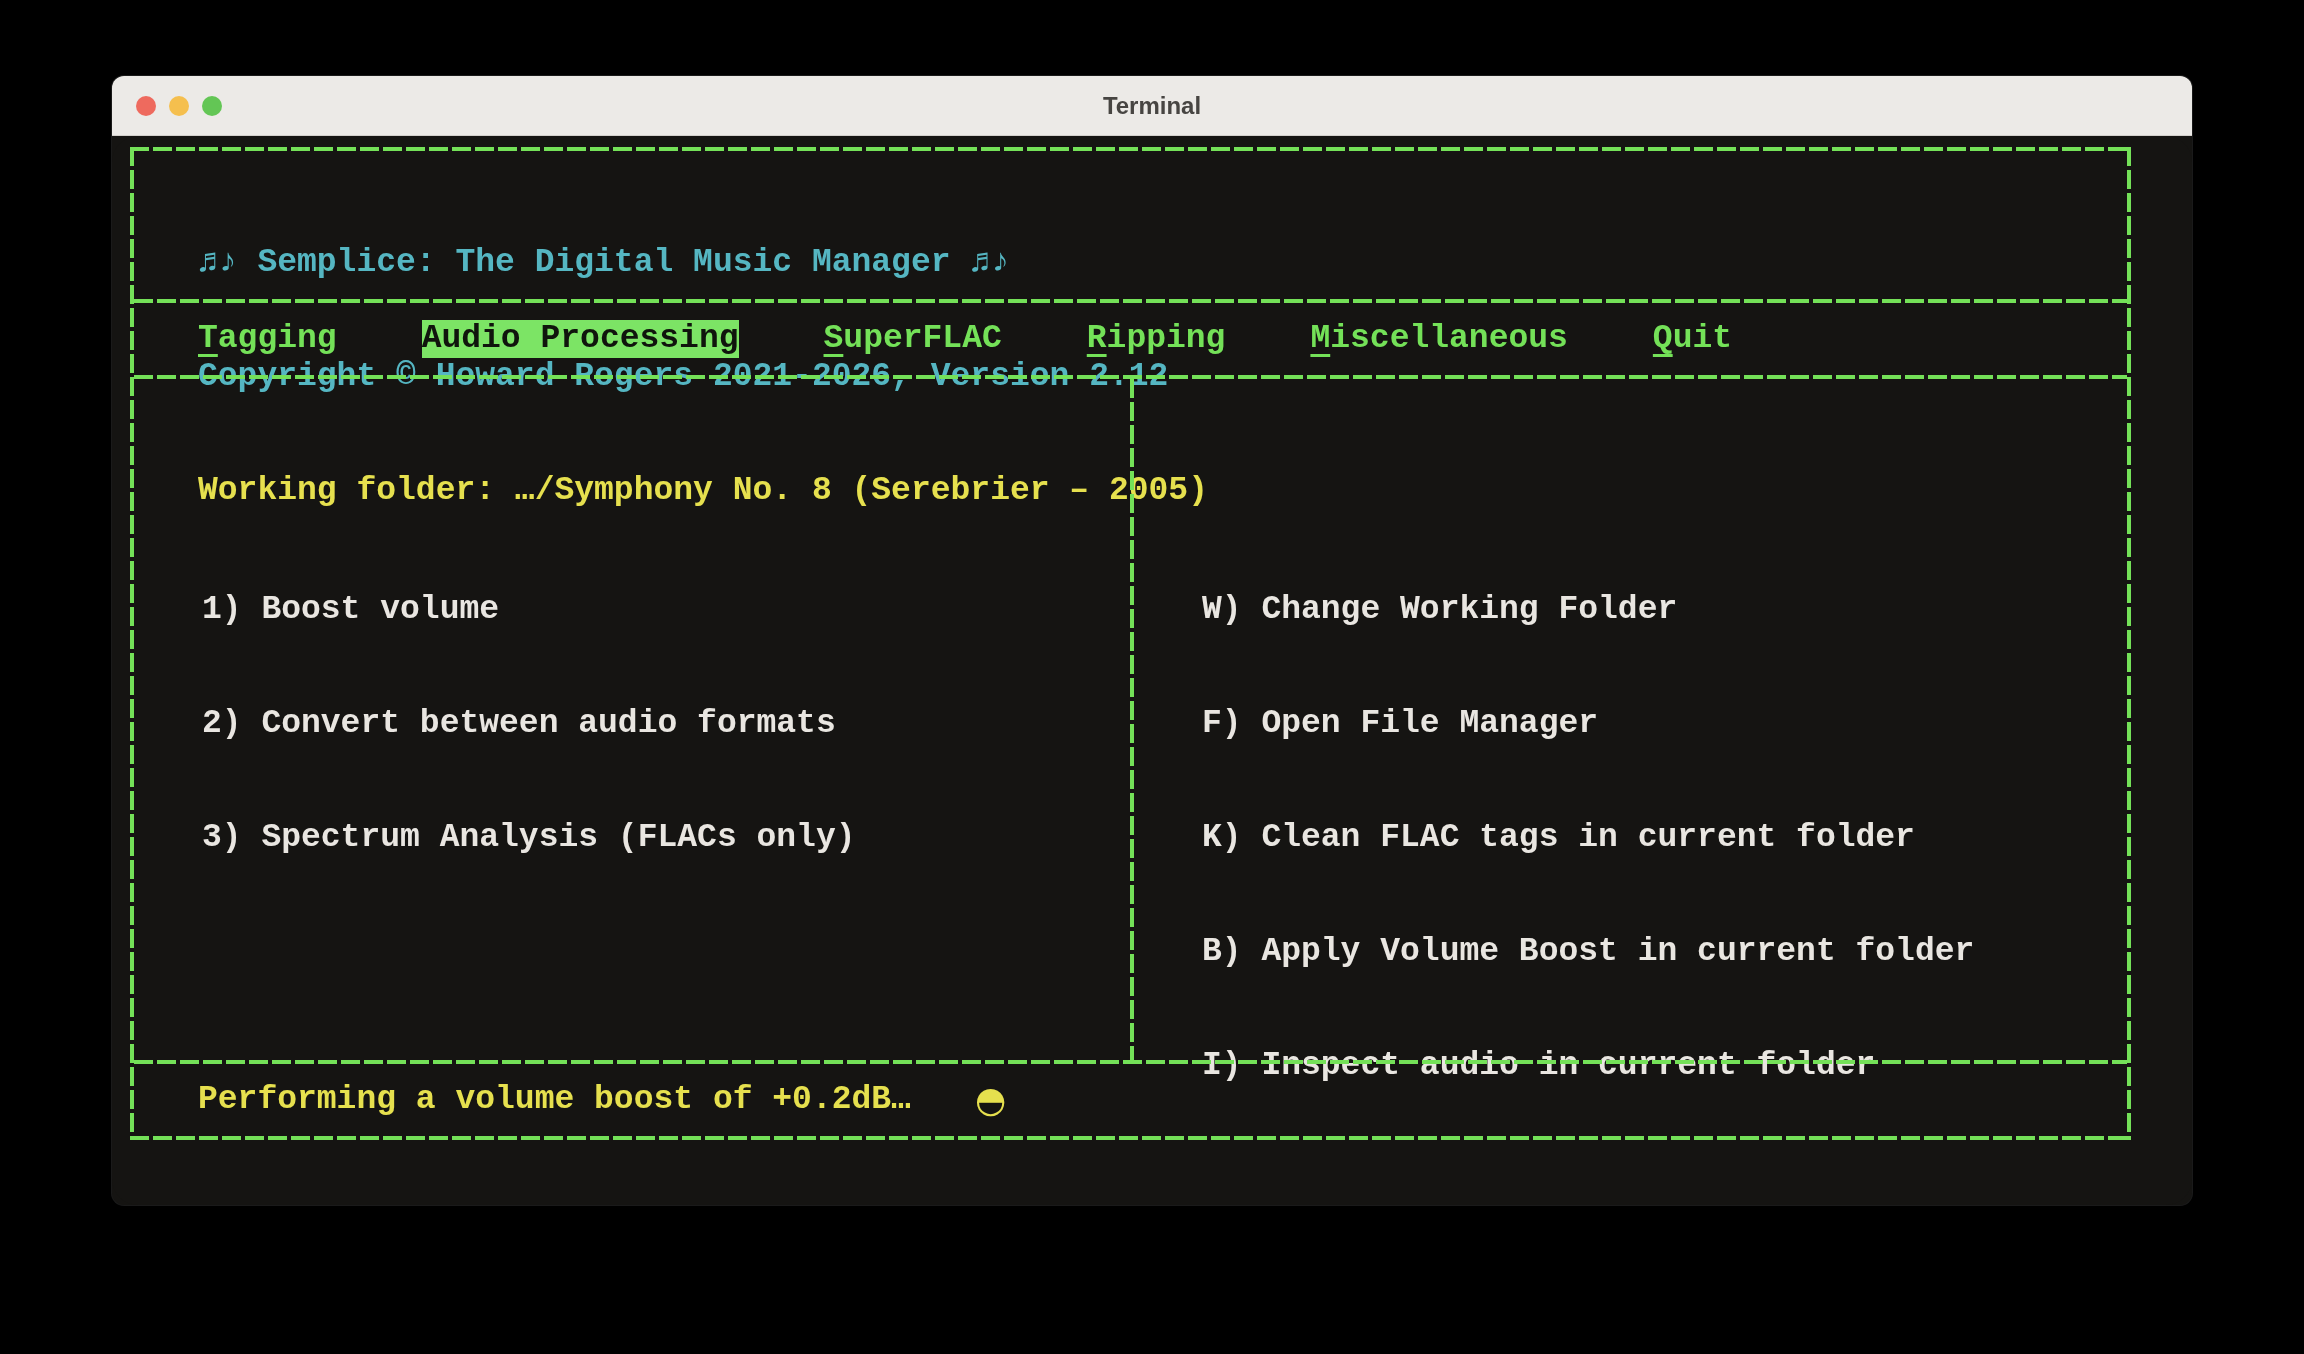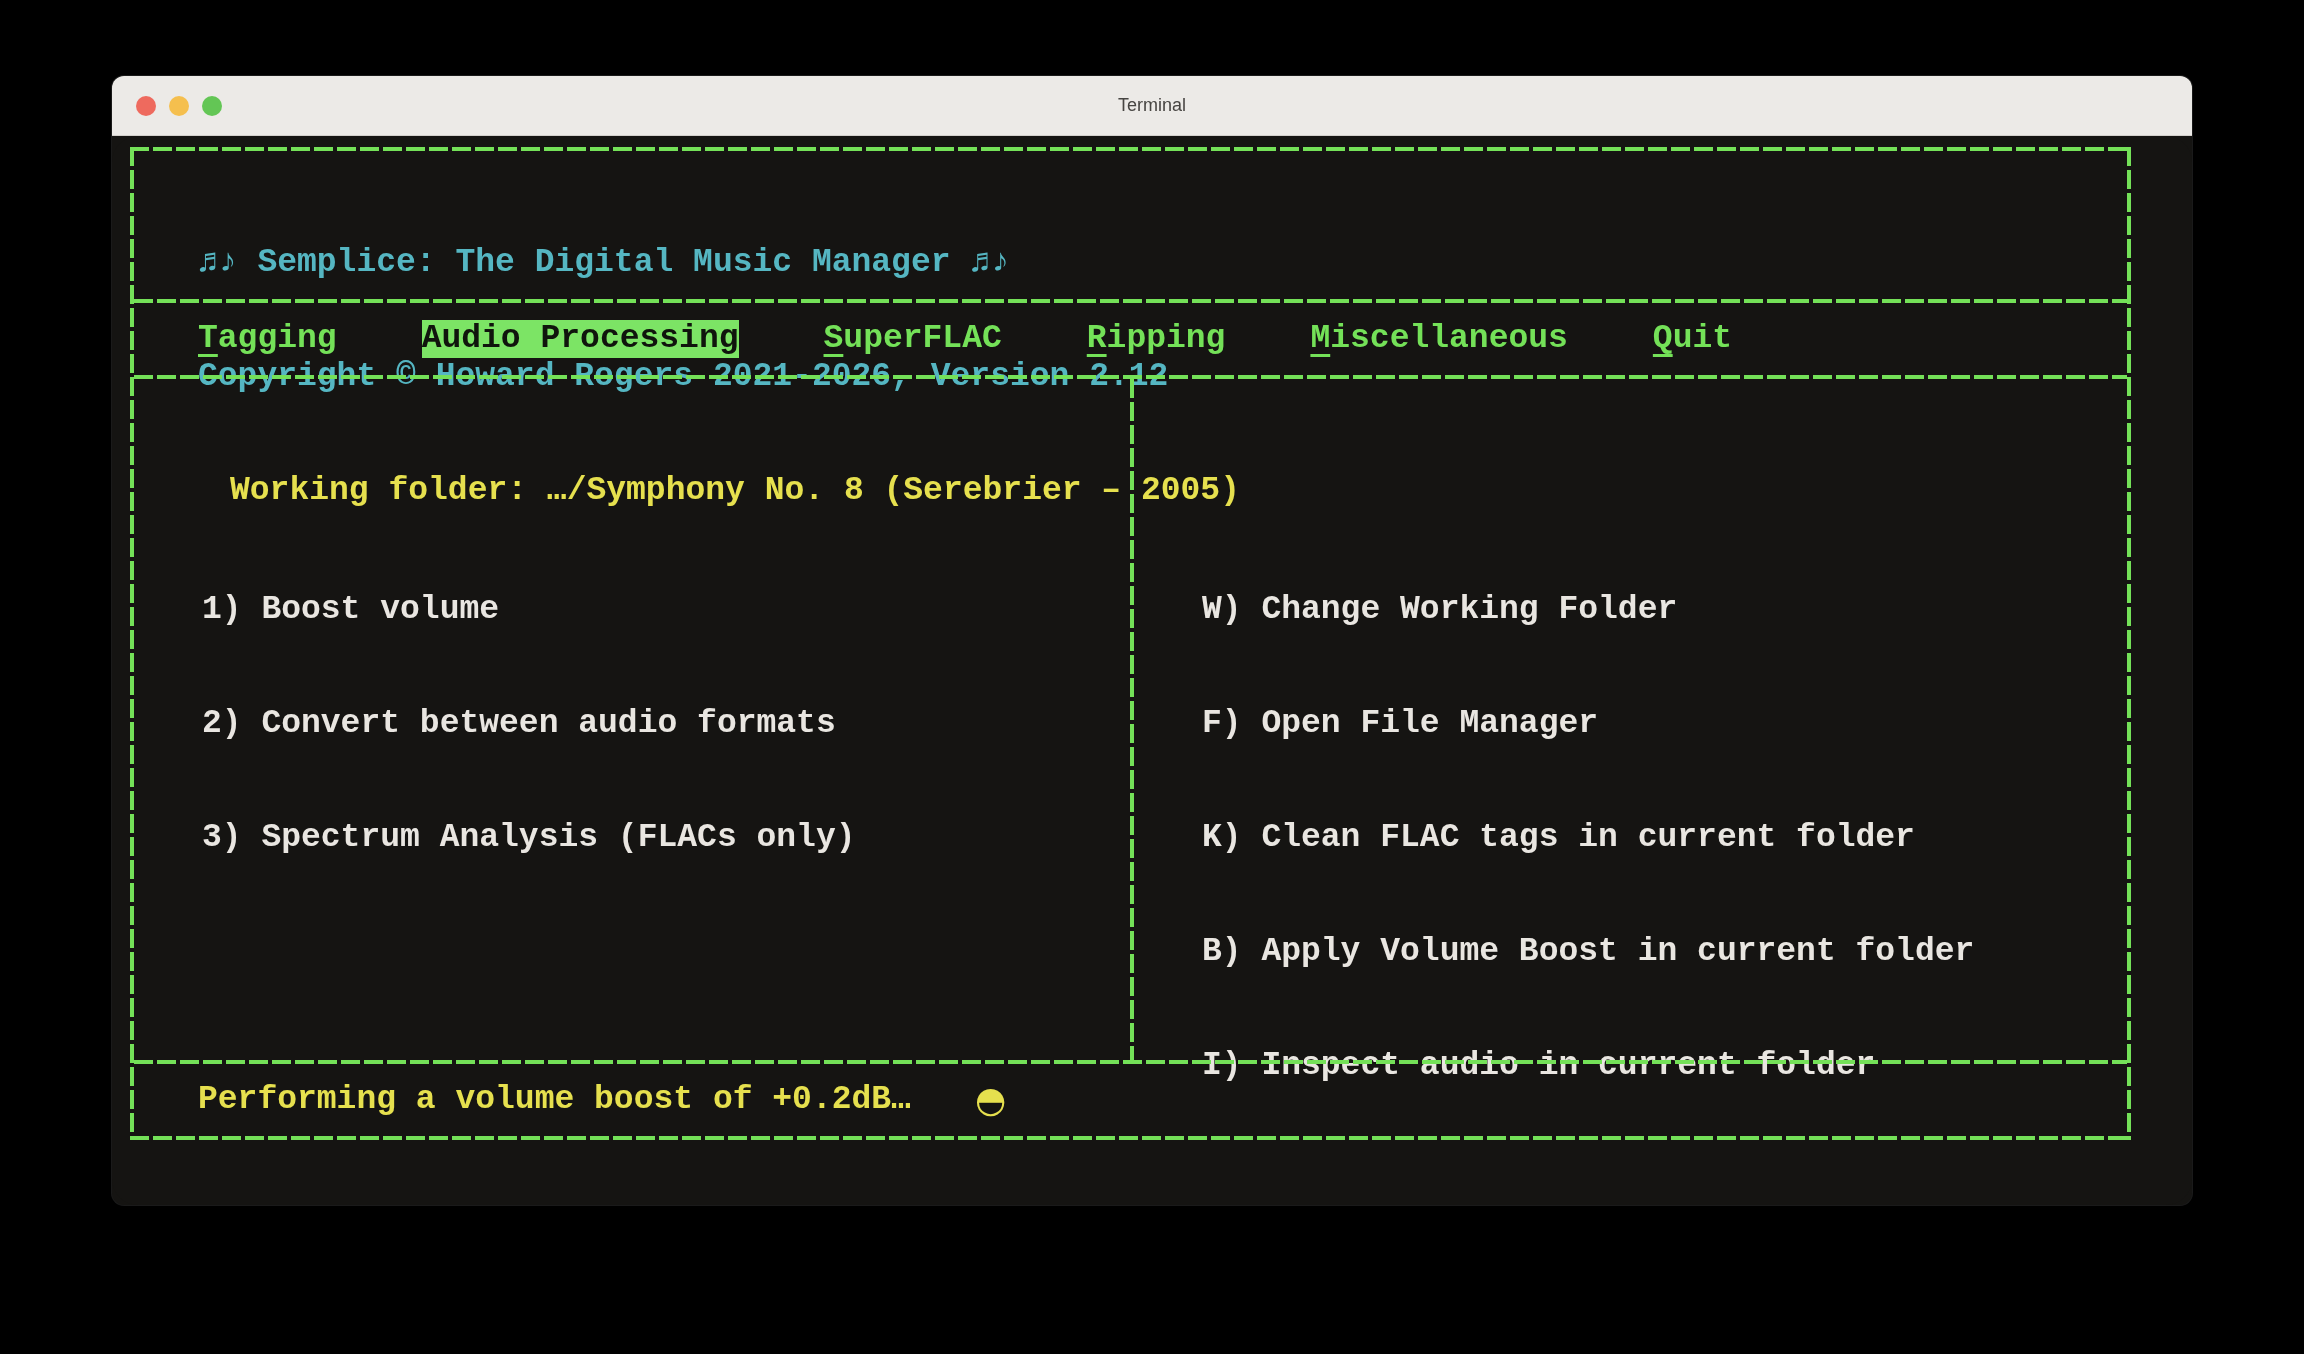--- a/index.html
+++ b/index.html
@@ -31,21 +31,21 @@
   .traffic{
     position:absolute;left:24px;top:0;height:100%;
     display:flex;align-items:center;gap:13px;
   }
   .tl{width:20px;height:20px;border-radius:50%;display:inline-block;}
   .tl-close{background:#ee6a5e;}
   .tl-min{background:#f5bf4e;}
   .tl-zoom{background:#63c655;}
   .win-title{
     font-family:"Liberation Sans","DejaVu Sans",sans-serif;
-    font-weight:400;font-size:18px;color:#474542;
+    font-weight:700;font-size:24px;color:#474542;
   }
   
   .terminal{
     position:absolute;top:60px;left:0;right:0;bottom:0;
     background:var(--term-bg);
     border-radius:26px;
   }
   .frame{
     position:absolute;left:18px;top:11px;width:2001px;height:993px;
     box-sizing:border-box;padding:4px;
@@ -62,21 +62,21 @@
   .edge-left{left:0;}
   .edge-right{right:0;}
   .h-line{flex:none;height:4px;
     background:repeating-linear-gradient(90deg,var(--green) 0 19px,rgba(0,0,0,0) 19px 23px);}
   .v-line{flex:none;width:4px;
     background:repeating-linear-gradient(180deg,var(--green) 0 19px,rgba(0,0,0,0) 19px 23px);}
   
   .term-text{font-size:33px;line-height:38px;font-weight:700;white-space:pre;}
   .sec-header{flex:none;height:148px;padding:17px 0 0 64px;box-sizing:border-box;}
   .hdr-cyan{color:var(--cyan);}
-  .hdr-yellow{color:var(--yellow);margin-left:32px;}
+  .hdr-yellow{color:var(--yellow);}
   .sec-menu{
     flex:none;height:72px;display:flex;align-items:center;
     padding-left:64px;gap:85px;color:var(--green);
   }
   .menu-item{white-space:pre;cursor:default;}
   .menu-item .hotkey{text-decoration:underline;text-underline-offset:7px;text-decoration-thickness:3px;}
   .menu-item.active{background:var(--green-hl);color:#10150d;}
   .menu-item.active .hotkey{text-decoration:none;}
   .panels{flex:1;display:flex;min-height:0;}
   .panel-left{flex:none;width:996px;box-sizing:border-box;padding:56px 0 0 64px;}

